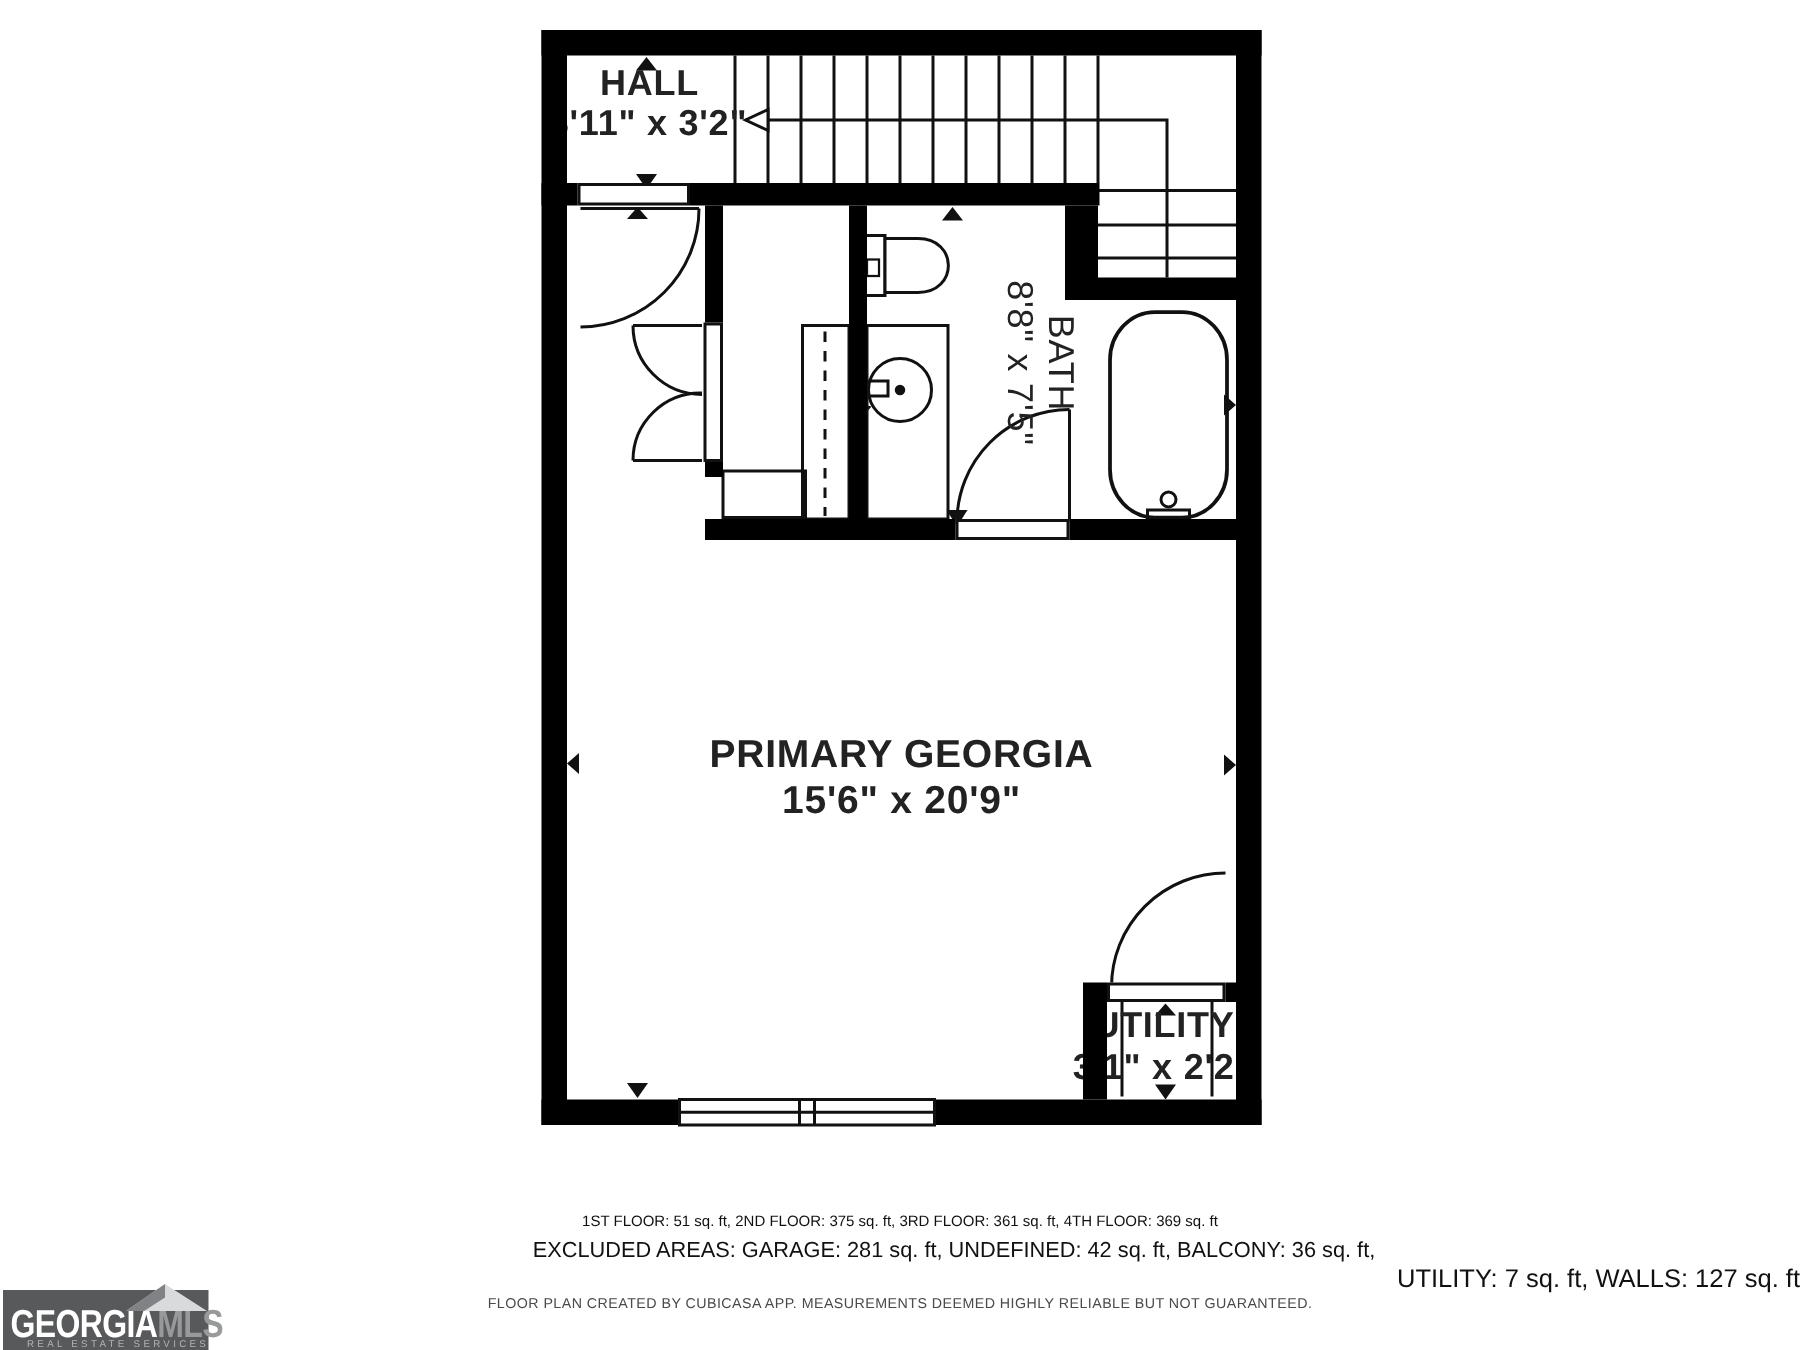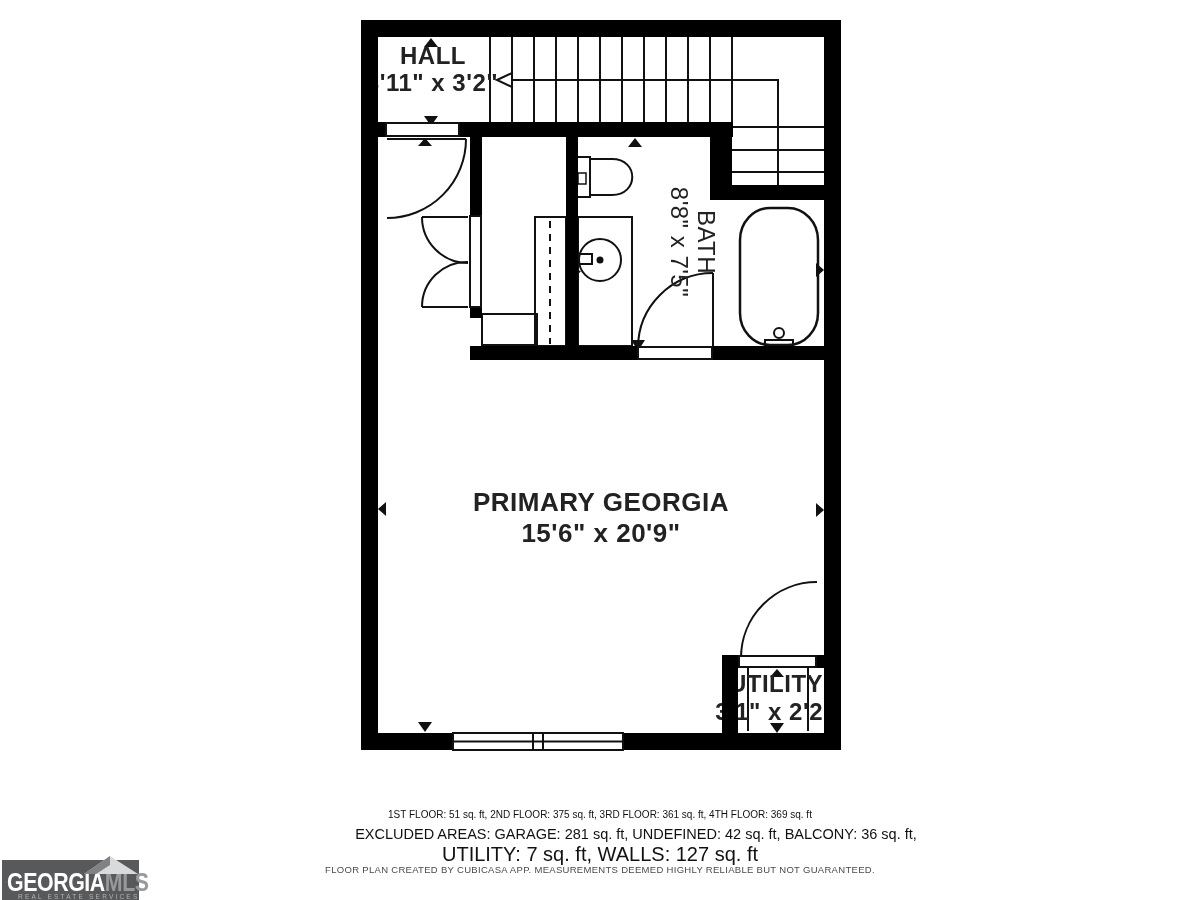--- a/index.html
+++ b/index.html
@@ -18,21 +18,21 @@
              font-size:24px;letter-spacing:.5px;white-space:nowrap;font-weight:bold;}
   .big{font-size:26px;}
   .bath-rot{position:absolute;z-index:4;width:170px;height:56px;left:607px;top:214px;
             transform:rotate(90deg);text-align:center;line-height:27px;
             font-size:24px;letter-spacing:.5px;color:#222;white-space:nowrap;}
   
   .summary{position:absolute;left:0;width:1200px;text-align:center;color:#111;z-index:4;}
   .sum-total{top:790px;font-size:15px;font-weight:700;}
   .sum-line2{top:809px;font-size:10px;}
   .sum-line3{top:826px;font-size:14.5px;padding-left:36px;}
-  .sum-line4{top:843px;font-size:20px;}
+  .sum-line4{top:843px;font-size:17px;text-align:right;}
   .disclaimer{top:864px;font-size:9.5px;color:#4a4a4a;letter-spacing:.3px;}
   
   .logo{position:absolute;left:2px;top:860px;width:137px;height:40px;background:#58595b;z-index:8;}
   .logo-roof{position:absolute;left:80px;top:853px;z-index:9;}
   .logo-text{position:absolute;left:5px;top:9px;font-weight:700;font-size:26px;line-height:26px;
              letter-spacing:-.5px;transform:scaleX(.82);transform-origin:left center;white-space:nowrap;}
   .logo-georgia{color:#fff;}
   .logo-mls{color:#97999b;}
   .logo-tag{position:absolute;left:16px;top:33px;font-size:6.5px;letter-spacing:2.2px;color:#b0b2b4;white-space:nowrap;}
 </style>

